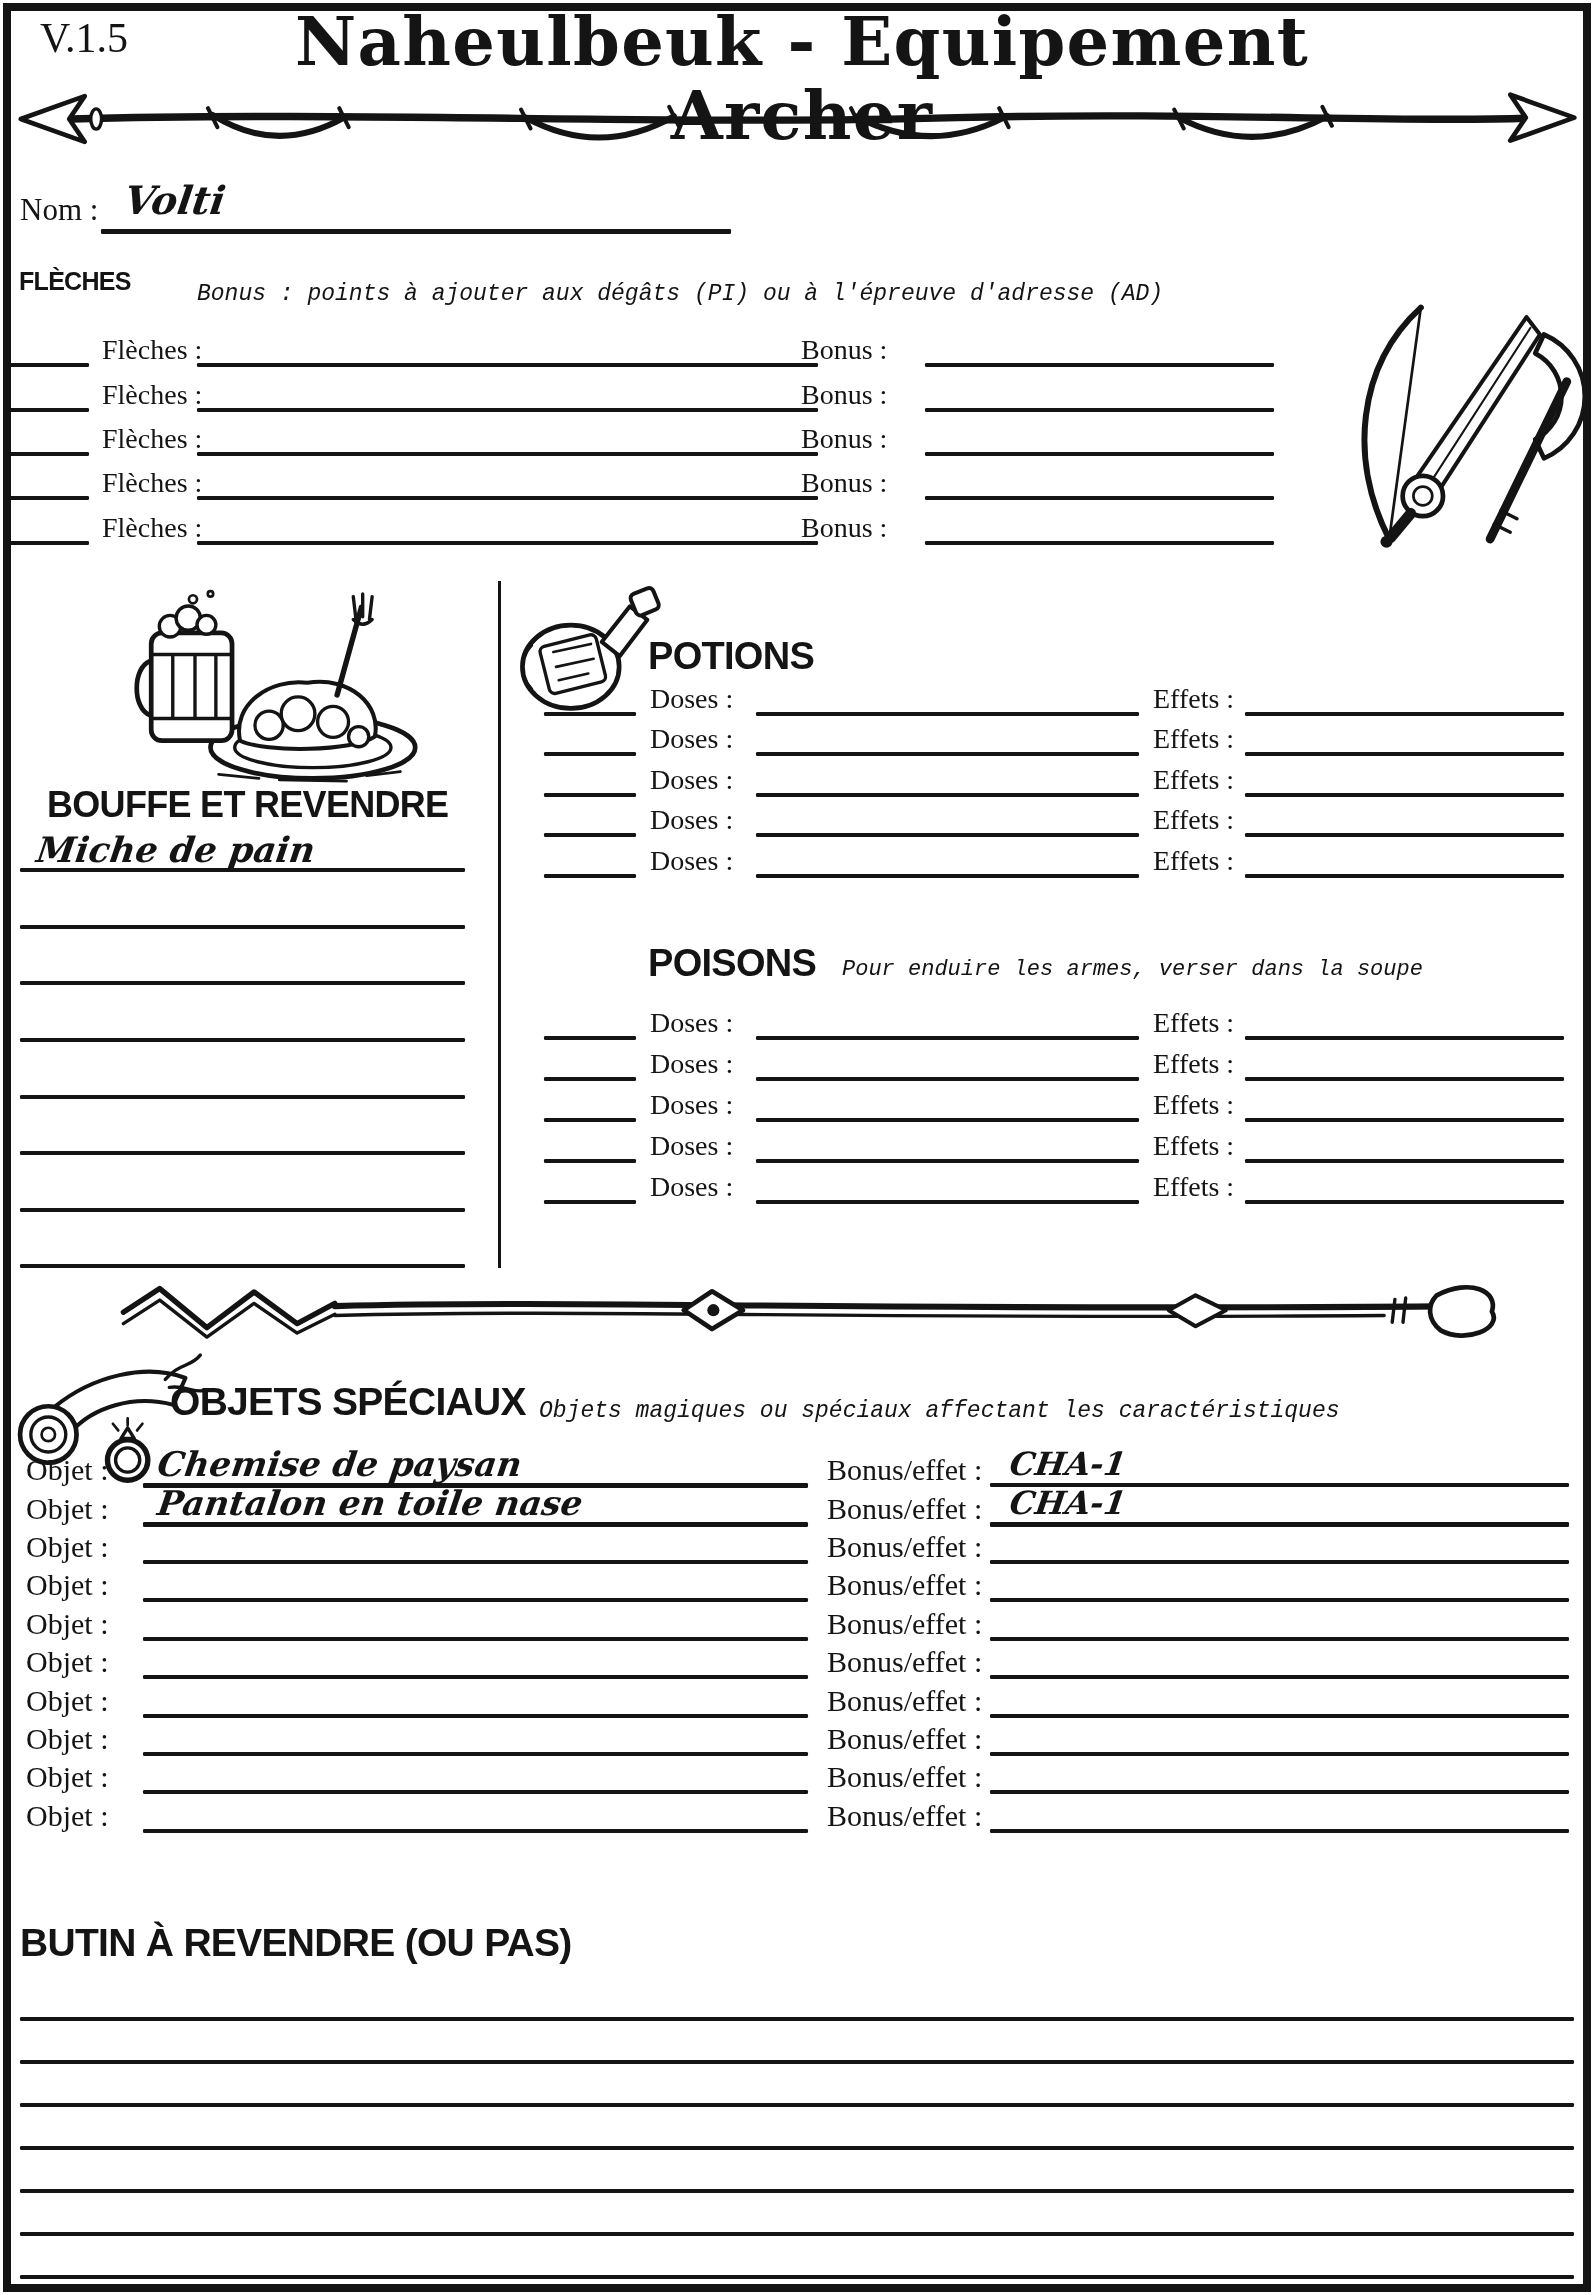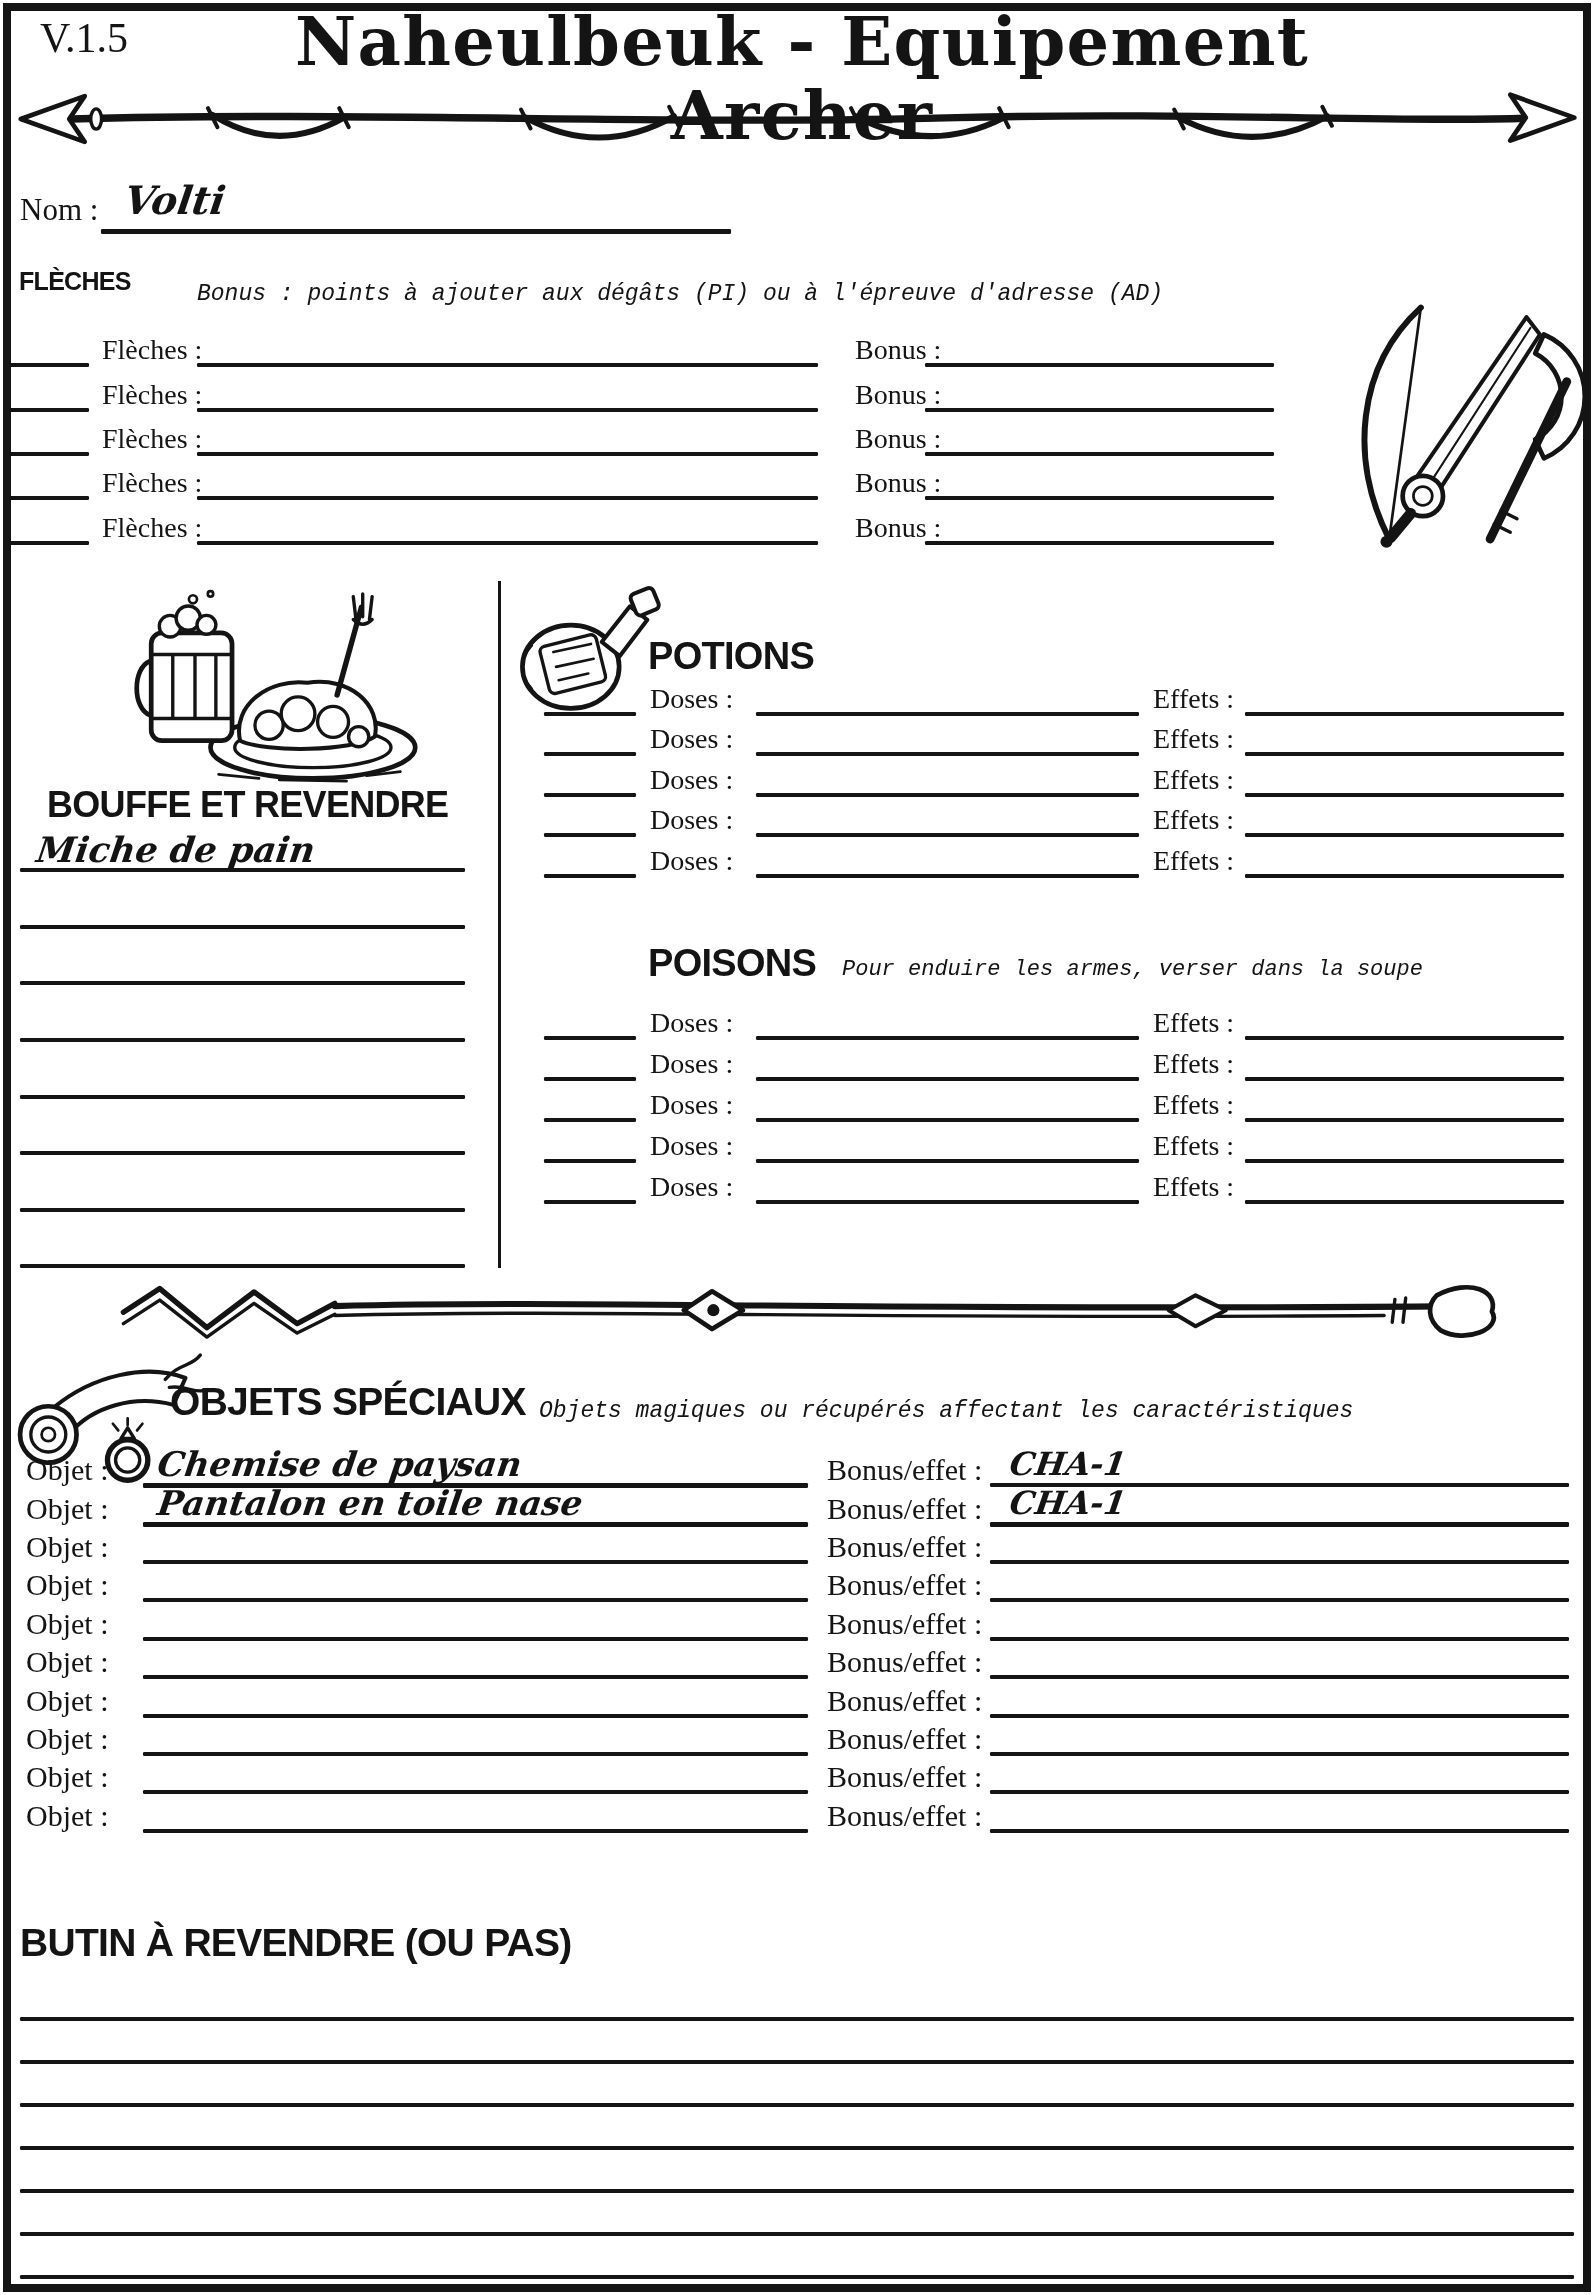--- a/index.html
+++ b/index.html
@@ -30,21 +30,21 @@
   .inkfill { stroke:#141414; fill:#ffffff; stroke-linejoin:round; }
   .solid   { fill:#141414; stroke:none; }
 
   
   .f-row,.p-row,.o-row,.b-row { position:absolute; left:0; width:100%; height:0; }
 
   .f-qty        { left:8px;  top:-4px;  width:81px; }
   .f-label      { left:102px; top:-31px; }
   .f-line       { left:197px; top:-4px;  width:621px; }
   .f-value      { left:212px; top:-38px; font-size:32px; }
-  .f-bonus-lbl  { left:855px; top:-31px;text-align:right; }
+  .f-bonus-lbl  { left:801px; top:-31px;text-align:right; }
   .f-bonus-line { left:925px; top:-4px; width:349px; }
   .f-bonus-val  { left:940px; top:-38px; font-size:32px; }
 
   .p-qty        { left:544px;  top:-4px; width:92px; }
   .p-doses-lbl  { left:650px;  top:-31px; }
   .p-dose-line  { left:756px; top:-4px; width:383px; }
   .p-dose-val   { left:769px; top:-36px; font-size:31px; }
   .p-effets-lbl { left:1153px; top:-31px; }
   .p-effet-line { left:1245px; top:-4px; width:319px; }
   .p-effet-val  { left:1258px; top:-36px; font-size:31px; }
@@ -328,21 +328,21 @@
     <circle class="inkfill" stroke-width="7" cx="54" cy="140" r="42"></circle>
     <circle class="ink" stroke-width="5" cx="54" cy="140" r="26"></circle>
     <circle class="ink" stroke-width="4" cx="54" cy="140" r="10"></circle>
     <path class="ink" stroke-width="5" d="M228,58 C248,34 266,40 280,22 M234,70 C258,66 272,80 288,74"></path>
     <circle class="inkfill" stroke-width="8" cx="172" cy="178" r="30"></circle>
     <circle class="ink" stroke-width="5" cx="172" cy="178" r="18"></circle>
     <path class="inkfill" stroke-width="5" d="M162,146 L182,146 L172,130 Z"></path>
     <path class="ink" stroke-width="4" d="M150,124 L158,134 M172,116 L172,126 M194,124 L186,134"></path>
   </svg>
   <div class="hdr" style="left:170px; top:1382px; font-size:39px;">OBJETS SPÉCIAUX</div>
-  <div class="note" style="left:539px; top:1400px;">Objets magiques ou récupérés affectant les caractéristiques</div>
+  <div class="note" style="left:539px; top:1400px;">Objets magiques ou spéciaux affectant les caractéristiques</div>
 
   <div class="o-row" style="top:1487px;">
     <div class="lbl o-label">Objet :</div>
     <div class="line o-line" style="height:5.4px;"></div>
     <div class="script o-value">Chemise de paysan</div>
     <div class="lbl o-bonus-lbl">Bonus/effet :</div>
     <div class="line o-bonus-line"></div>
     <div class="script o-bonus-val">CHA-1</div>
   </div>
   <div class="o-row" style="top:1526px;">

